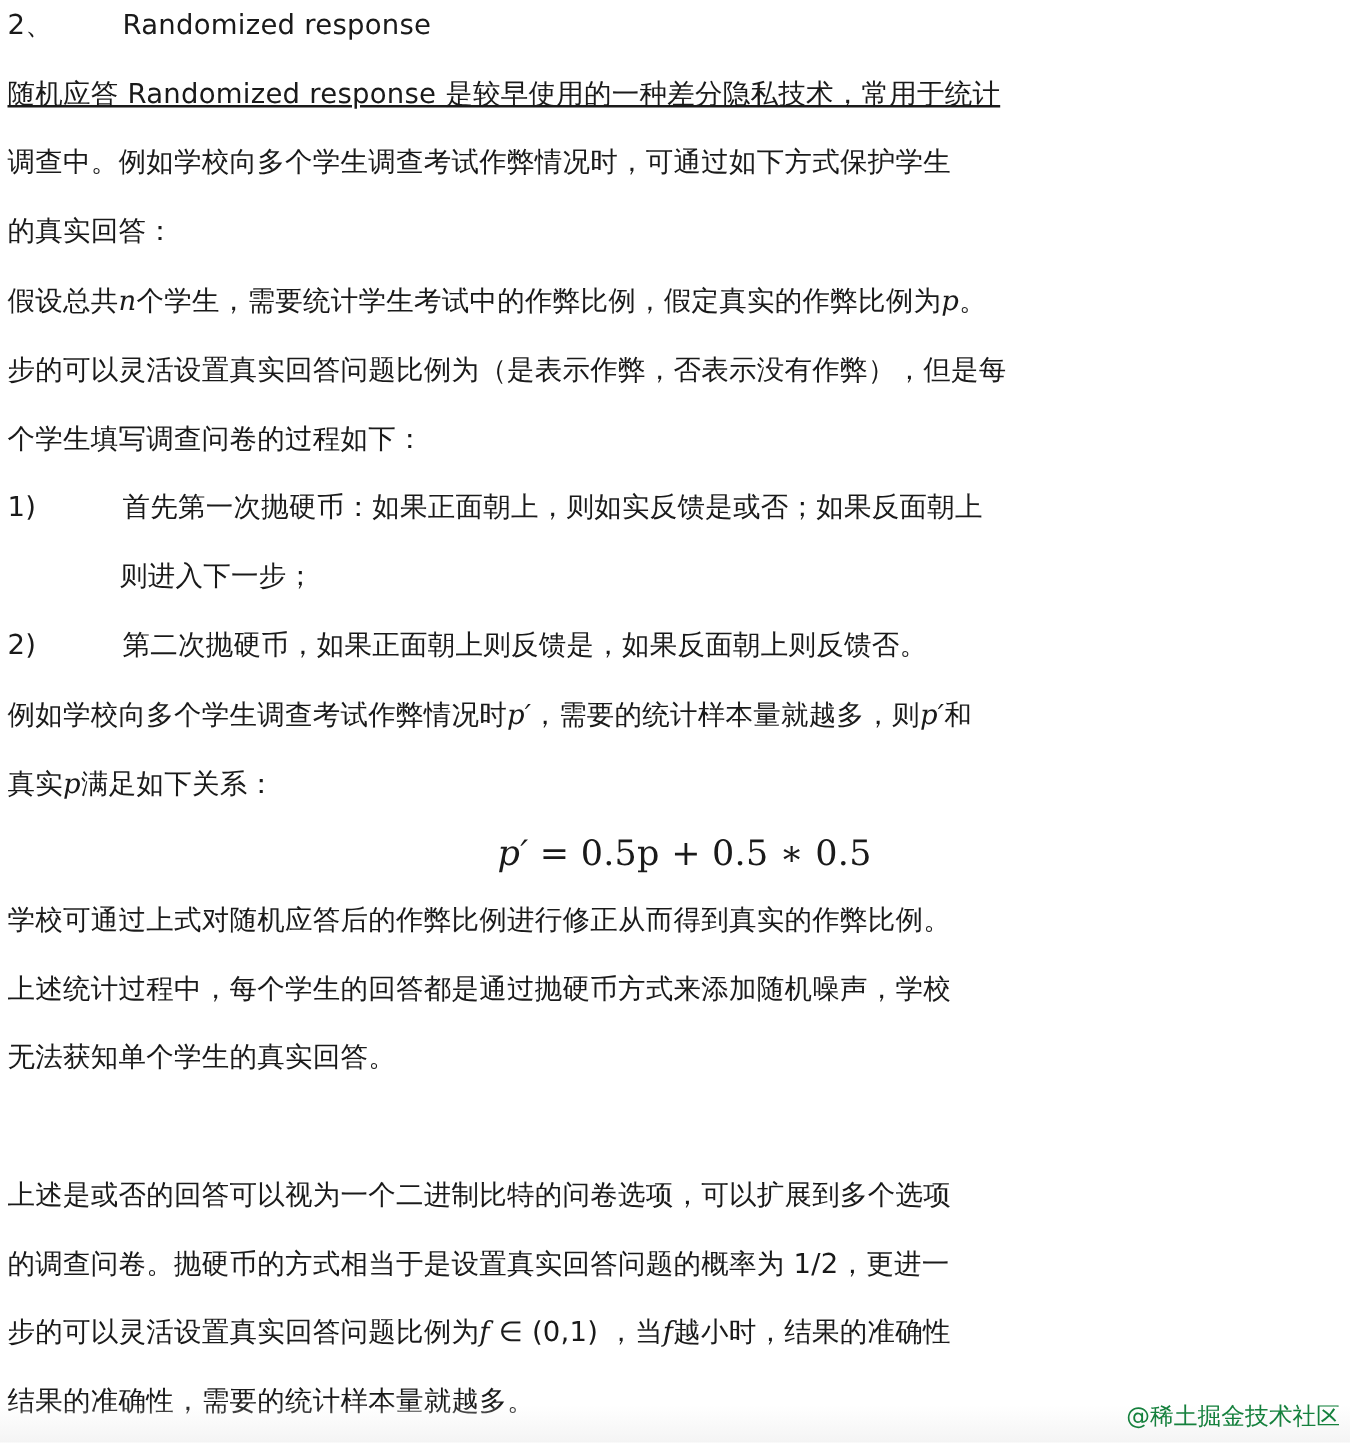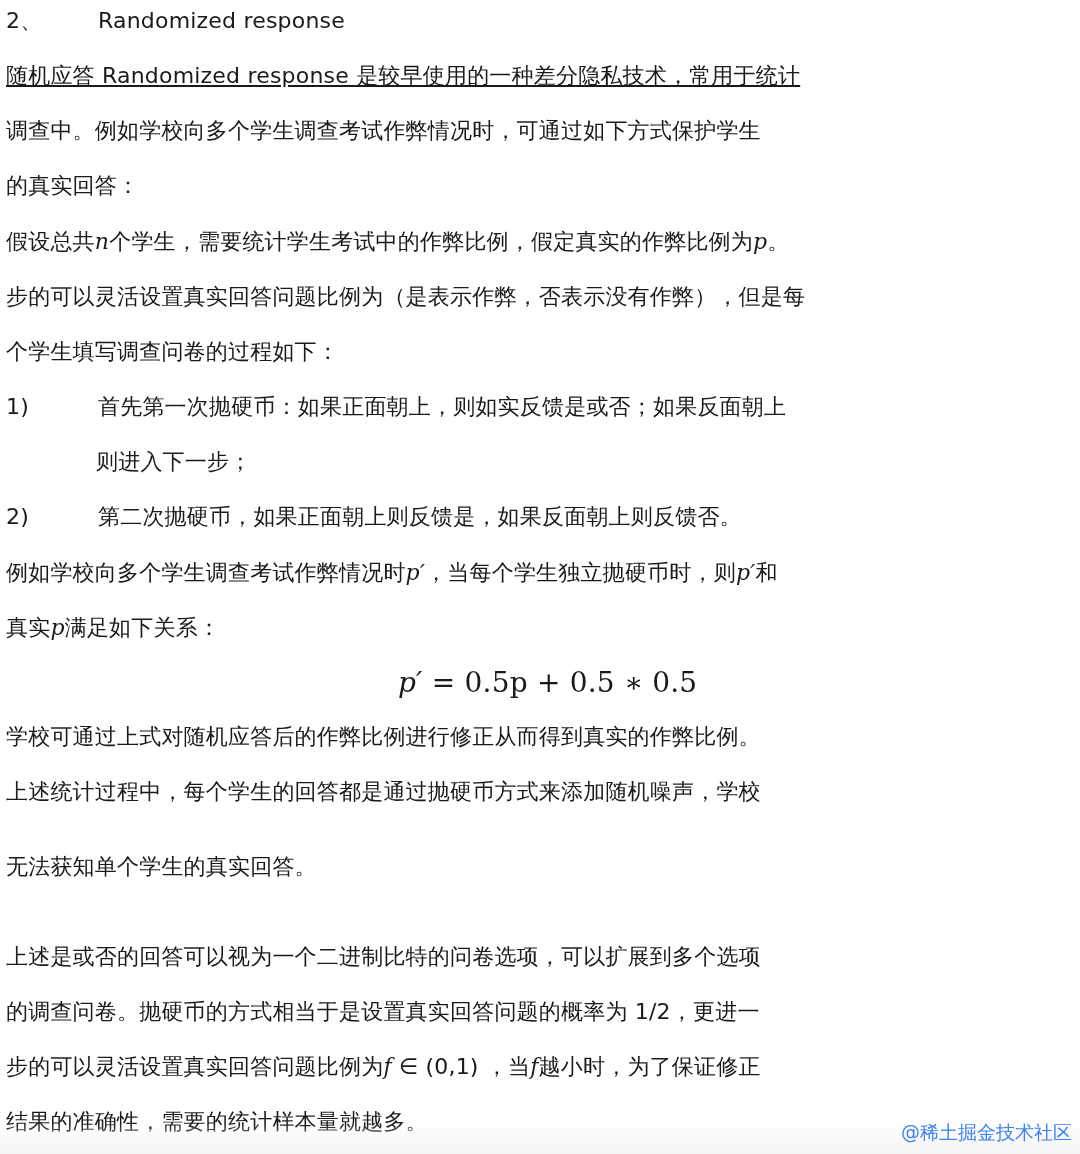--- a/index.html
+++ b/index.html
@@ -6,21 +6,21 @@
     body {
       width: 1080px; height: 1154px; background: #ffffff; overflow: hidden; position: relative;
       font-family: "DejaVu Sans", "Liberation Sans", sans-serif; color: #1a1a1a;
     }
     .doc { position: absolute; left: 6px; top: 0; width: 1070px; }
     .line { position: absolute; left: 0; font-size: 22px; line-height: 40px; white-space: nowrap; letter-spacing: 0.2px; }
     .m { font-family: "DejaVu Serif", "Liberation Serif", serif; font-style: italic; }
     .num { display: inline-block; width: 92px; }
     .formula { font-family: "DejaVu Serif", "Liberation Serif", serif; font-size: 28px; }
     .formula .m { font-style: italic; }
-    .watermark { position: absolute; right: 8px; bottom: 8px; font-size: 19px; color: #3b82f6; font-family: "DejaVu Sans", sans-serif; }
+    .watermark { position: absolute; right: 8px; bottom: 8px; font-size: 19px; color: #15803d; font-family: "DejaVu Sans", sans-serif; }
     .fade { position: absolute; left: 0; right: 0; bottom: 0; height: 30px; background: linear-gradient(to bottom, rgba(255,255,255,0), #f4f4f4); }
   </style>
 </head>
 <body>
 
 <div class="doc">
 
   <div class="line" style="top:1px;">
     <span class="num">2、</span><span>Randomized response</span>
   </div>
@@ -37,36 +37,36 @@
 
   <div class="line" style="top:387px;">
     <span class="num">1)</span><span>首先第一次抛硬币：如果正面朝上，则如实反馈是或否；如果反面朝上</span>
   </div>
   <div class="line" style="top:442px; left:90px;">则进入下一步；</div>
   <div class="line" style="top:497px;">
     <span class="num">2)</span><span>第二次抛硬币，如果正面朝上则反馈是，如果反面朝上则反馈否。</span>
   </div>
 
   <div class="line" style="top:553px;">
-    <span>例如学校向多个学生调查考试作弊情况时</span><span class="m">p′</span><span>，当每个学生独立抛硬币时，则</span><span class="m">p′</span><span>和</span>
+    <span>例如学校向多个学生调查考试作弊情况时</span><span class="m">p′</span><span>，需要的统计样本量就越多，则</span><span class="m">p′</span><span>和</span>
   </div>
   <div class="line" style="top:608px;text-align:right;">
     <span>真实</span><span class="m">p</span><span>满足如下关系：</span>
   </div>
 
   <div class="line formula" style="top:663px; left:392px;">
     <span class="m">p′</span><span> = 0.5p + 0.5 ∗ 0.5</span>
   </div>
 
   <div class="line" style="top:717px;">学校可通过上式对随机应答后的作弊比例进行修正从而得到真实的作弊比例。</div>
   <div class="line" style="top:772px;">上述统计过程中，每个学生的回答都是通过抛硬币方式来添加随机噪声，学校</div>
-  <div class="line" style="top:827px;margin-top:20px;">无法获知单个学生的真实回答。</div>
+  <div class="line" style="top:827px;">无法获知单个学生的真实回答。</div>
 
   <div class="line" style="top:937px;">上述是或否的回答可以视为一个二进制比特的问卷选项，可以扩展到多个选项</div>
   <div class="line" style="top:992px;">的调查问卷。抛硬币的方式相当于是设置真实回答问题的概率为 1/2，更进一</div>
   <div class="line" style="top:1047px;">
-    <span>步的可以灵活设置真实回答问题比例为</span><span class="m">f</span><span> ∈ (0,1) ，当</span><span class="m">f</span><span>越小时，为了保证修正</span>
+    <span>步的可以灵活设置真实回答问题比例为</span><span class="m">f</span><span> ∈ (0,1) ，当</span><span class="m">f</span><span>越小时，结果的准确性</span>
   </div>
   <div class="line" style="top:1102px;">结果的准确性，需要的统计样本量就越多。</div>
 </div>
 
 <div class="fade"></div>
 <div class="watermark">@稀土掘金技术社区</div>
 
 </body></html>

